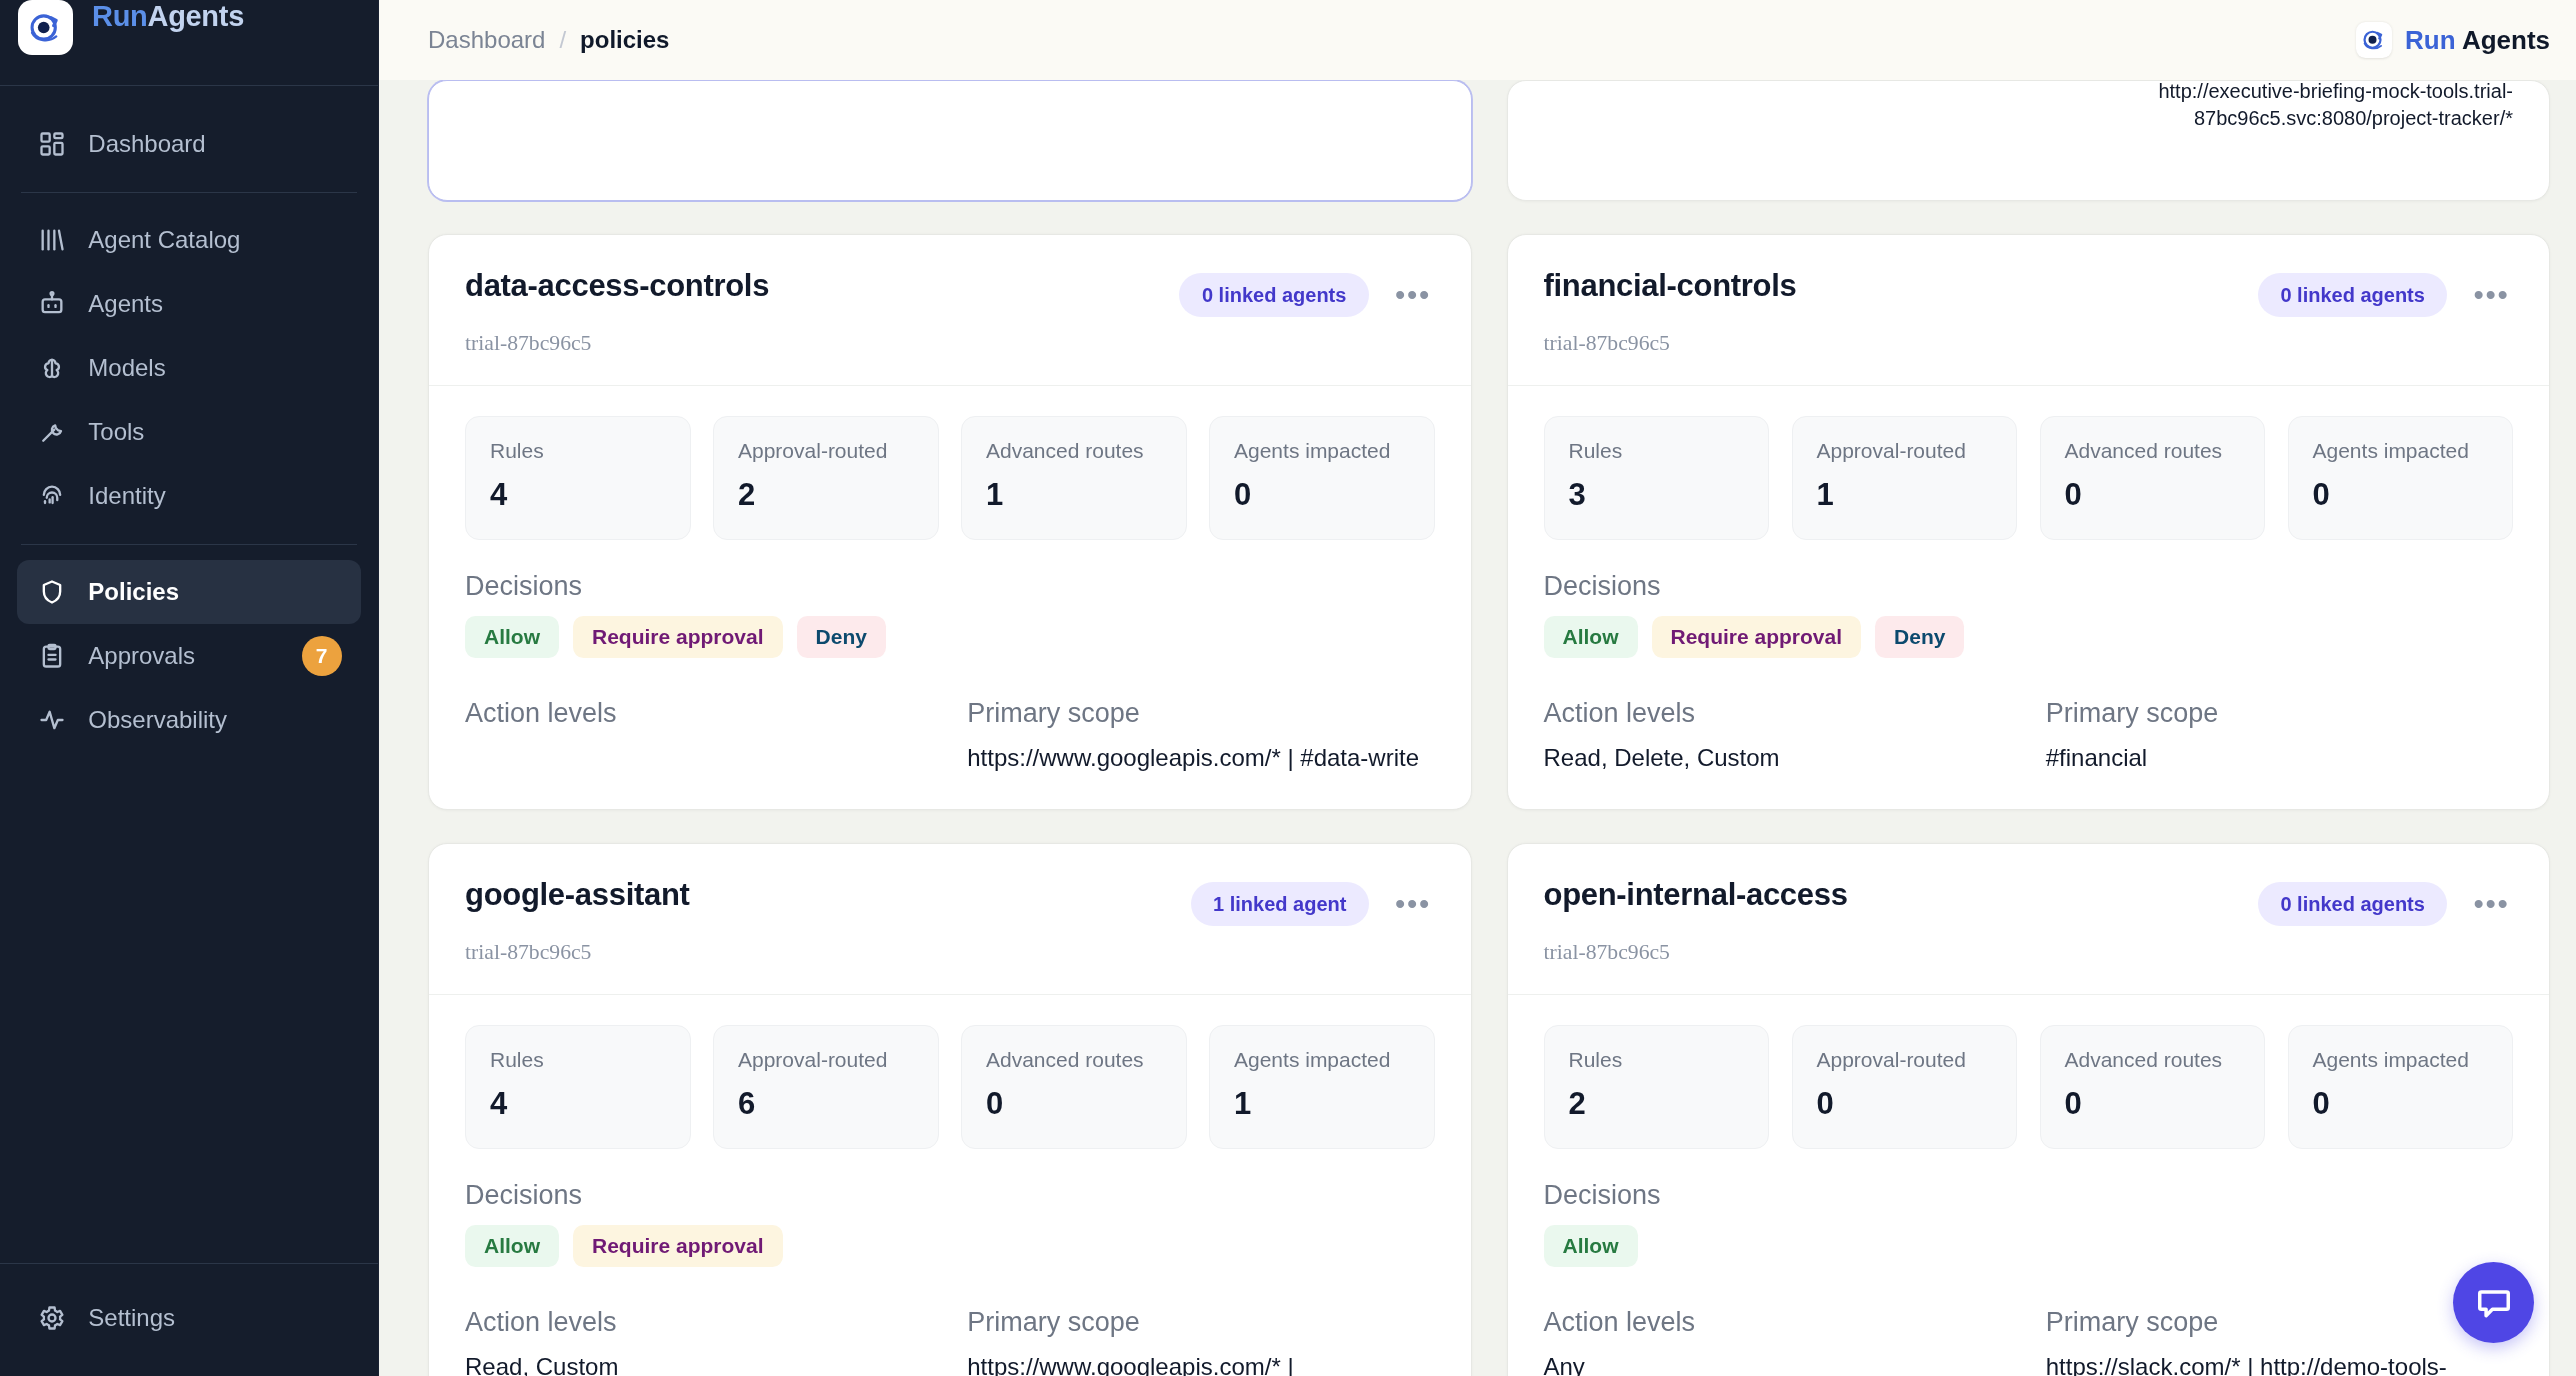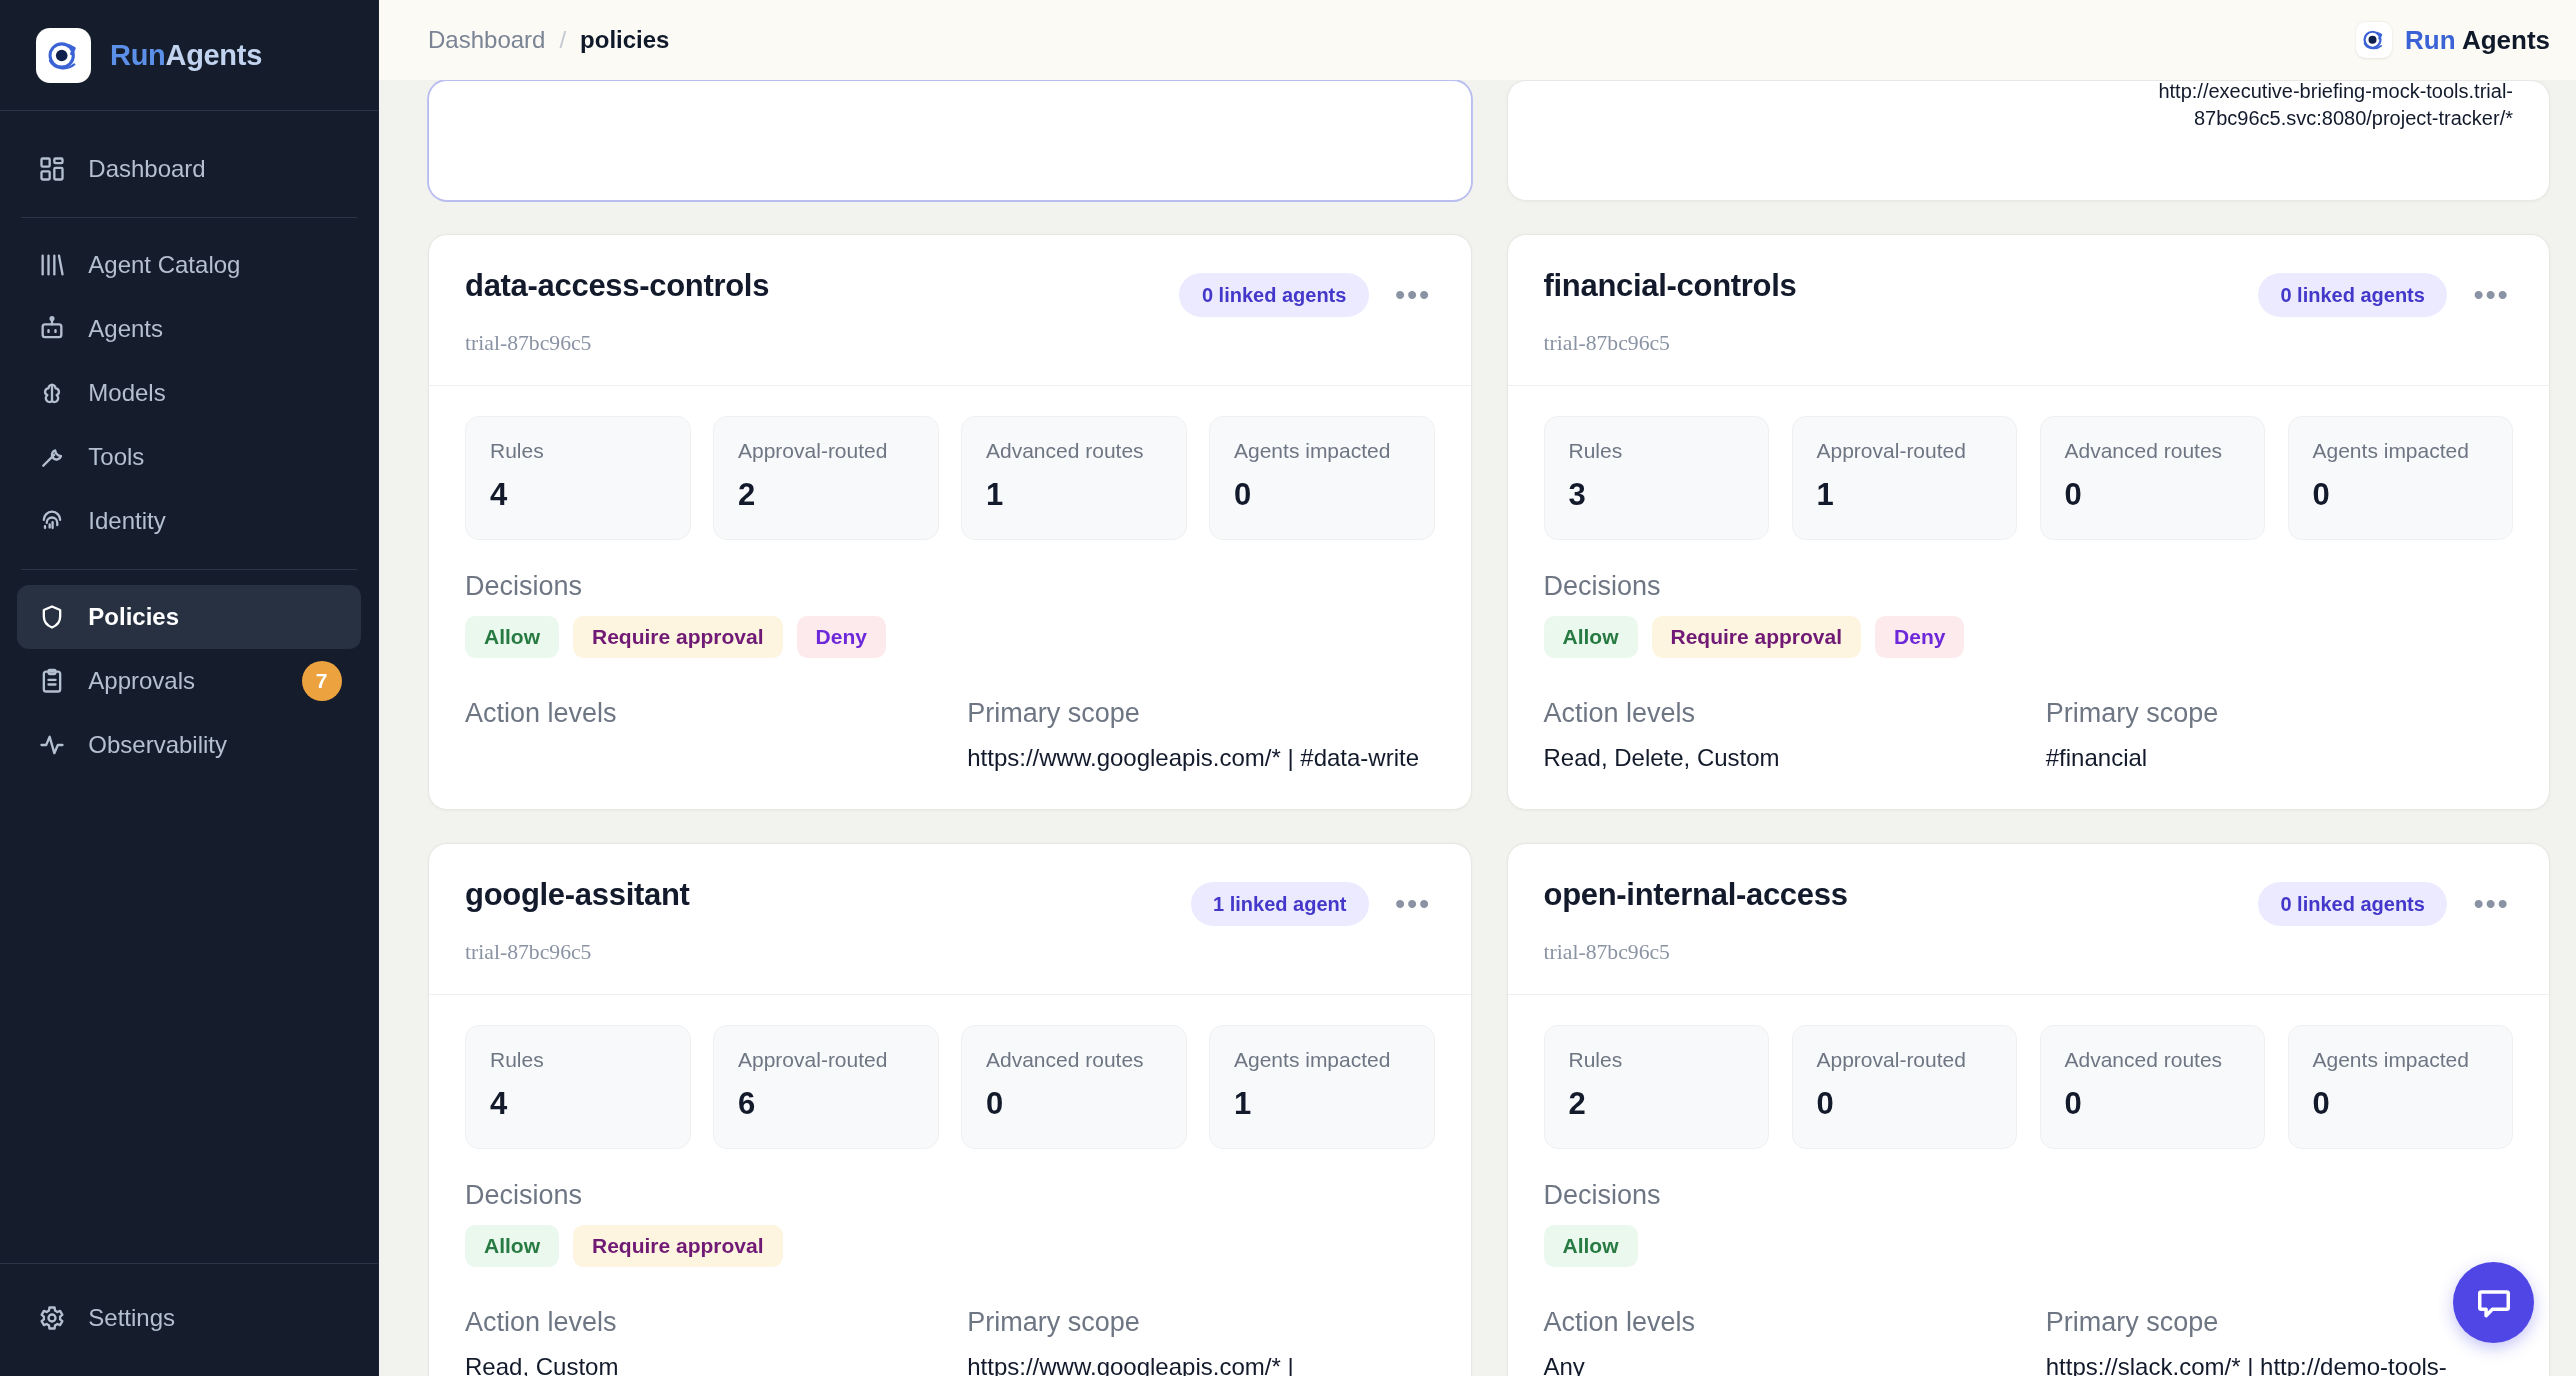--- a/index.html
+++ b/index.html
@@ -12,22 +12,22 @@
   .app { display: flex; width: 2576px; height: 1376px; }
 
   
   .sidebar {
     width: 379px; min-width: 379px; height: 1376px;
     background: #151d2c;
     display: flex; flex-direction: column;
     border-right: 0.9px solid #26304250;
   }
   .brand {
-    height: 111px; display: flex; align-items: center;
-    gap: 19px; padding: 0 36px;
+    height: 86px; display: flex; 
+    gap: 19px; padding: 0 18px;
     border-bottom: 0.9px solid #2b3648;
   }
   .brand-logo {
     width: 55px; height: 55px; border-radius: 14px;
     background: #ffffff; display: flex; align-items: center;
     justify-content: center; flex-shrink: 0;
   }
   .brand-name { font-size: 29px; font-weight: 700; letter-spacing: -0.3px; }
   .brand-name .run { color: #5b8fe8; }
   .brand-name .agents { color: #c2d3ef; }
@@ -110,21 +110,21 @@
   }
   .stat-label { font-size: 21px; color: #6e7684; margin-bottom: 14px; white-space: nowrap; }
   .stat-value { font-size: 31px; font-weight: 700; color: #121a2b; }
 
   .section-label { font-size: 27px; color: #6e7684; }
   .decisions { margin-top: 31px; }
   .chips { display: flex; gap: 14px; margin-top: 14px; flex-wrap: wrap; }
   .chip { font-size: 21px; font-weight: 700; padding: 8.7px 19px; border-radius: 10.4px; white-space: nowrap; }
   .chip.allow { background: #eaf8ee; color: #277a41; }
   .chip.approval { background: #fdf5e0; color: #701a75; }
-  .chip.deny { background: #fdeaec; color: #6d28d9; }
+  .chip.deny { background: #fdeaec; color: #0c4a6e; }
 
   .meta { display: grid; grid-template-columns: 1fr 1fr; gap: 0 35px; margin-top: 40px; }
   .meta-value { font-size: 24px; color: #121a2b; margin-top: 12px; line-height: 1.38; word-break: break-word; }
 
   
   .card.partial { height: 121px; }
   .partial-inner { padding: 0 36px; height: 100%; position: relative; }
   .partial-text {
     font-size: 20px; color: #121a2b; line-height: 1.38;
     position: absolute; right: 36px; top: -3.5px; text-align: right; width: 485px;

